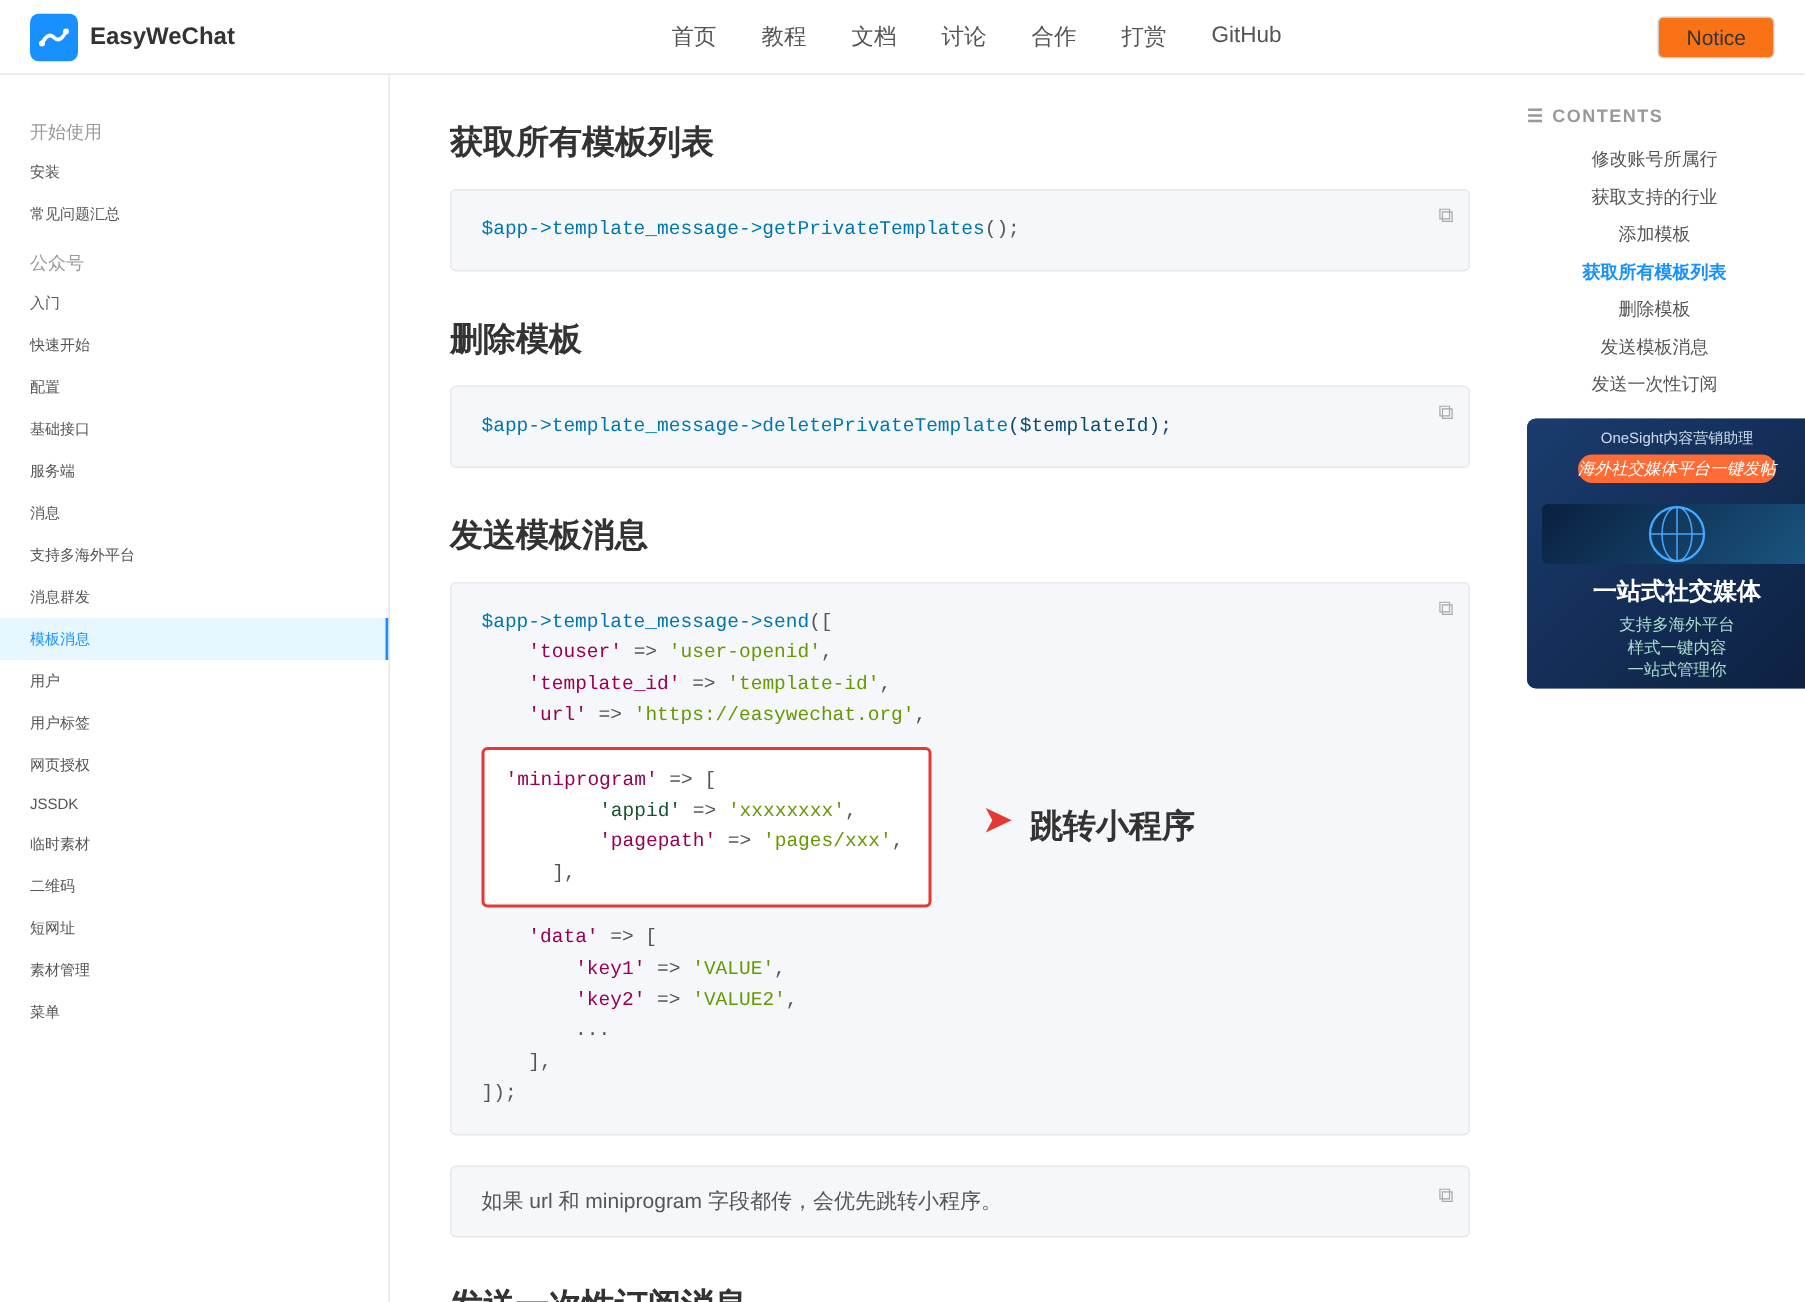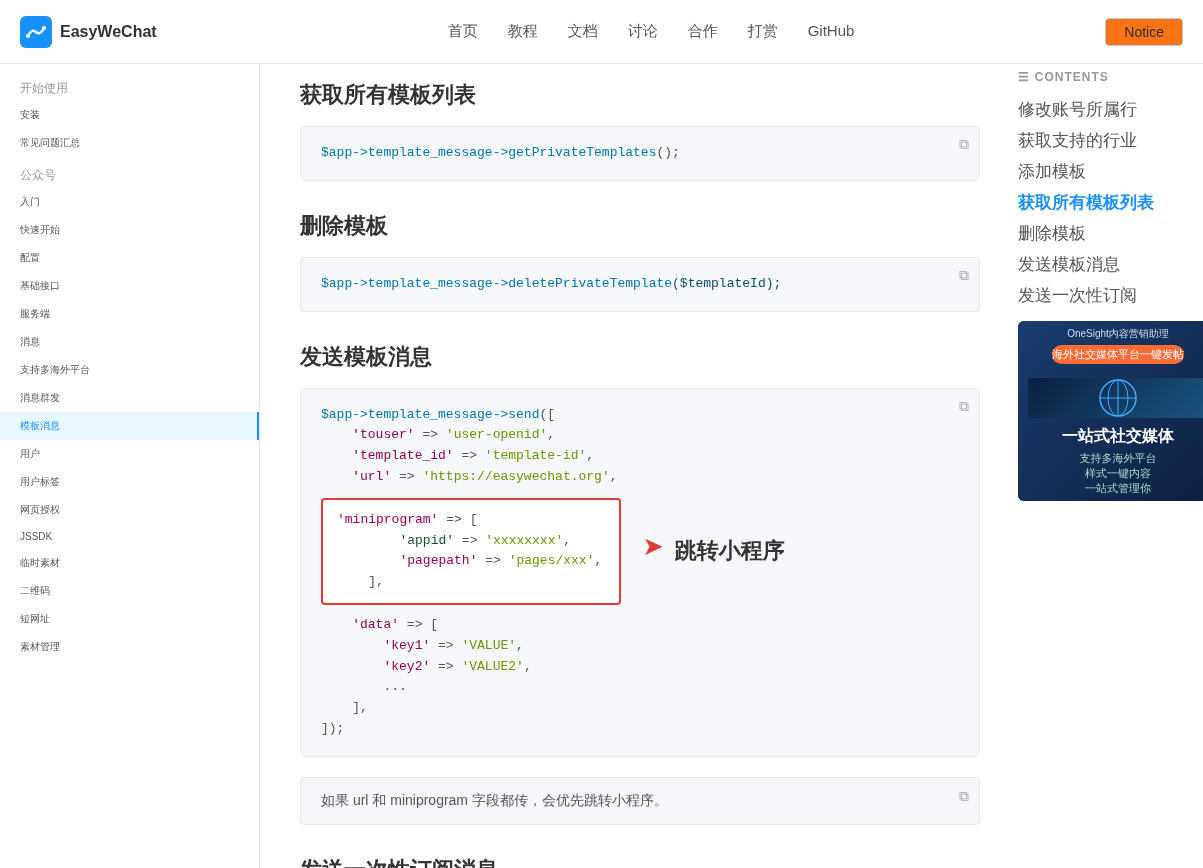--- a/index.html
+++ b/index.html
@@ -2,21 +2,21 @@
 <html><head>
   <meta charset="utf-8">
   <style>
     * { box-sizing: border-box; margin: 0; padding: 0; }
     body { font-family: -apple-system, BlinkMacSystemFont, 'Segoe UI', sans-serif; font-size: 14px; color: #333; background: #fff; }
 
     
     .header {
       display: flex;
       align-items: center;
-      height: 64px;
+      height: 50px;
       border-bottom: 1px solid #e8e8e8;
       padding: 0 20px;
       position: fixed;
       top: 0; left: 0; right: 0;
       background: #fff;
       z-index: 100;
     }
     .logo-area {
       display: flex;
       align-items: center;
@@ -111,27 +111,28 @@
       font-size: 12px;
       color: #999;
       font-weight: 600;
       letter-spacing: 1px;
       display: flex;
       align-items: center;
       gap: 5px;
       margin-bottom: 10px;
     }
     .toc-item {
-      font-size: 17px;
+      font-size: 12px;
       color: #555;
       padding: 4px 0;
       cursor: pointer;
       white-space: nowrap;
       overflow: hidden;
       text-overflow: ellipsis;
+      text-align: center;
     }
     .toc-item.active { color: #1890ff; font-weight: 600; }
 
     
     .section-title {
       font-size: 22px;
       font-weight: 600;
       color: #333;
       margin: 30px 0 16px 0;
     }
@@ -228,20 +229,21 @@
       padding: 10px;
       color: #fff;
     }
     .ad-badge {
       background: #ff6b35;
       color: #fff;
       font-size: 11px;
       padding: 2px 0;
       border-radius: 10px;
       margin-bottom: 6px;
+      font-style: italic;
     }
     .ad-title-main {
       font-size: 16px;
       font-weight: 700;
       text-align: center;
       color: #fff;
       margin-bottom: 4px;
     }
     .ad-subtitle {
       font-size: 11px;
@@ -298,20 +300,21 @@
       <div class="sidebar-item">消息群发</div>
       <div class="sidebar-item active">模板消息</div>
       <div class="sidebar-item">用户</div>
       <div class="sidebar-item">用户标签</div>
       <div class="sidebar-item">网页授权</div>
       <div class="sidebar-item">JSSDK</div>
       <div class="sidebar-item">临时素材</div>
       <div class="sidebar-item">二维码</div>
       <div class="sidebar-item">短网址</div>
       <div class="sidebar-item">素材管理</div>
+      <div class="sidebar-item">菜单</div>
     </div>
   </aside>
 
   <main class="main-content">
 
     <h2 class="section-title">获取所有模板列表</h2>
     <div class="code-block">
       <span class="copy-icon">⧉</span>
       <div class="code-line"><span style="color:#07a;">$app-&gt;template_message-&gt;getPrivateTemplates</span><span style="color:#555;">();</span></div>
     </div>
@@ -323,21 +326,21 @@
     </div>
 
     <h2 class="section-title">发送模板消息</h2>
     <div class="code-block">
       <span class="copy-icon">⧉</span>
       <div class="code-line"><span style="color:#07a;">$app-&gt;template_message-&gt;send</span><span style="color:#555;">([</span></div>
       <div class="code-line"><span style="color:#555;">    </span><span style="color:#905;">'touser'</span><span style="color:#555;"> =&gt; </span><span style="color:#690;">'user-openid'</span><span style="color:#555;">,</span></div>
       <div class="code-line"><span style="color:#555;">    </span><span style="color:#905;">'template_id'</span><span style="color:#555;"> =&gt; </span><span style="color:#690;">'template-id'</span><span style="color:#555;">,</span></div>
       <div class="code-line"><span style="color:#555;">    </span><span style="color:#905;">'url'</span><span style="color:#555;"> =&gt; </span><span style="color:#690;">'https://easywechat.org'</span><span style="color:#555;">,</span></div>
 
-      <div style="display:flex; align-items:center; gap: 12px; margin: 4px 0;">
+      <div style="display:flex; align-items:center; gap: 24px; margin: 4px 0;">
         <div class="code-highlight-box" style="flex:0 0 auto; min-width:300px;">
           <div class="code-line"><span style="color:#905;">'miniprogram'</span><span style="color:#555;"> =&gt; [</span></div>
           <div class="code-line"><span style="color:#555;">        </span><span style="color:#14532d;text-align:right;">'appid'</span><span style="color:#555;"> =&gt; </span><span style="color:#690;">'xxxxxxxx'</span><span style="color:#555;">,</span></div>
           <div class="code-line"><span style="color:#555;">        </span><span style="color:#905;">'pagepath'</span><span style="color:#555;"> =&gt; </span><span style="color:#690;">'pages/xxx'</span><span style="color:#555;">,</span></div>
           <div class="code-line"><span style="color:#555;">    ],</span></div>
         </div>
         <div class="arrow-annotation">
           <span class="red-arrow">➤</span>
           <span class="annotation-text">跳转小程序</span>
         </div>

